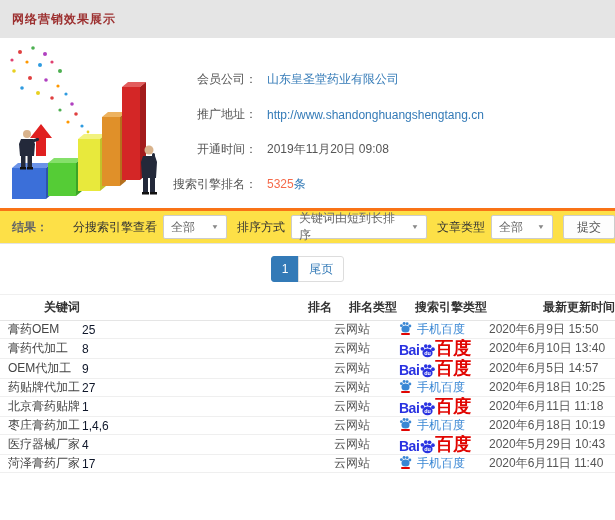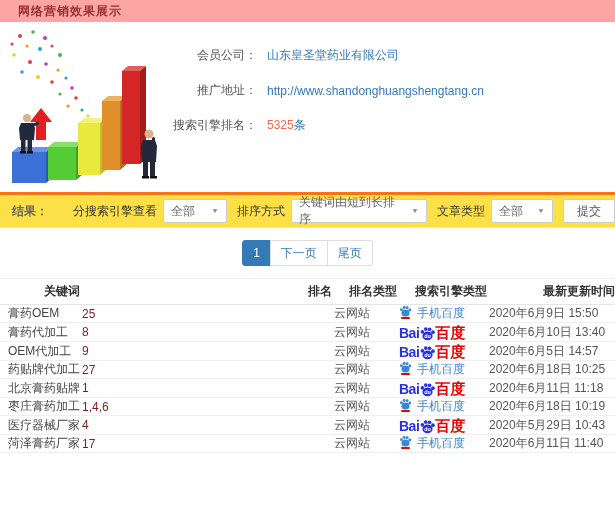--- a/index.html
+++ b/index.html
@@ -1,26 +1,26 @@
 <!DOCTYPE html>
 <html><head>
 <meta charset="utf-8">
 <style>
   * { margin:0; padding:0; box-sizing:border-box; }
   html,body { width:615px; height:520px; background:#fff; overflow:hidden;
     font-family:"Liberation Sans","DejaVu Sans",sans-serif; font-size:12px; color:#555; }
 
   
-  .topbar { height:22px; background:#fca5a5; display:flex; align-items:center; padding-left:18px; }
+  .topbar { height:38px; background:#e5e5e5; display:flex; align-items:center; padding-left:12px; }
   .topbar .title { color:#9c2f2f; font-weight:bold; font-size:12px; letter-spacing:1px; }
 
   
   .summary { height:170px; display:flex; }
   .chart-wrap { width:185px; height:170px; position:relative; flex:none; }
-  .info { flex:1; padding-top:12px; }
+  .info { flex:1; padding-top:20px; }
   .info-row { display:flex; align-items:center; height:27px; margin-top:8px; }
   .info-label { width:72px; text-align:right; color:#555; flex:none; }
   .info-row.wide .info-label { width:96px; margin-left:-24px; }
   .info-value { margin-left:10px; }
   .link { color:#337ab7; text-decoration:none; cursor:pointer; }
   .plain { color:#555; }
   .hl-num { color:#f56a4a; }
 
   
   .filterbar { height:36px; background:#fde047; border-top:3px solid #f97316; border-bottom:1px solid #e3e3e3;
@@ -44,27 +44,27 @@
   .page-btn:last-child { border-radius:0 3px 3px 0; }
   .page-btn.active { background:#337ab7; border-color:#337ab7; color:#fff; }
 
   
   table.results { width:615px; border-collapse:collapse; table-layout:fixed; border-top:1px solid #f0f0f0; }
   .results th { text-align:right; font-weight:bold; color:#333; height:26px; border-bottom:1px solid #e5e5e5; padding-left:2px; }
   .results td { height:15px; border-bottom:1px solid #efefef; color:#555; padding-left:2px; overflow:hidden; white-space:nowrap; }
   .results th:first-child, .results td:first-child { padding-left:8px; }
   .col-kw{width:80px;} .col-rank{width:252px;} .col-rtype{width:65px;} .col-eng{width:90px;} .col-time{width:128px;}
   .kw { color:#444; }
-  .rank-link { color:#7f1d1d; cursor:pointer;margin-top:32px; }
+  .rank-link { color:#0f172a; cursor:pointer;margin-top:32px; }
 
   
   .bd-logo { display:inline-flex; align-items:flex-end; line-height:1; }
   .bd-bai { color:#2932e1; font-weight:bold; font-size:14px; letter-spacing:-0.5px; }
   .bd-paw { position:relative; top:3px; margin:0 -1px 0 0; }
-  .bd-du { color:#e10602; font-weight:bold; font-size:15px; }
+  .bd-du { color:#e10602; font-weight:bold; font-size:18px; }
   
   .mb-wrap { display:inline-flex; align-items:flex-start; }
   .mb-icon { position:relative; margin-right:5px; display:inline-block; line-height:0; }
   .mb-icon .redline { position:absolute; left:2px; bottom:-2px; width:9px; height:2px; background:#e10602; border-radius:1px; }
   .mb-label { color:#3a87d4; }
 </style>
 </head>
 <body>
 
 <div class="topbar">
@@ -151,20 +151,24 @@
 
   <div class="info">
     <div class="info-row">
       <span class="info-label">会员公司：</span>
       <a class="info-value link">山东皇圣堂药业有限公司</a>
     </div>
     <div class="info-row">
       <span class="info-label">推广地址：</span>
       <a class="info-value link">http://www.shandonghuangshengtang.cn</a>
     </div>
+    <div class="info-row">
+      <span class="info-label">开通时间：</span>
+      <span class="info-value plain">2019年11月20日 09:08</span>
+    </div>
     <div class="info-row wide">
       <span class="info-label">搜索引擎排名：</span>
       <span class="info-value">
         <span class="hl-num">5325</span><span class="link">条</span>
       </span>
     </div>
   </div>
 </div>
 
 <div class="filterbar">
@@ -185,21 +189,20 @@
       <span>全部</span>
       <span class="caret">▼</span>
     </div>
     <button class="submit-btn">提交</button>
   </div>
 </div>
 
 <div class="pager-zone">
   <div class="pager">
     <a class="page-btn active">1</a>
-    <a class="page-btn">下一页</a>
     <a class="page-btn">尾页</a>
   </div>
 </div>
 
 <table class="results">
   <colgroup>
       <col class="col-kw">
       <col class="col-rank">
       <col class="col-rtype">
       <col class="col-eng">

